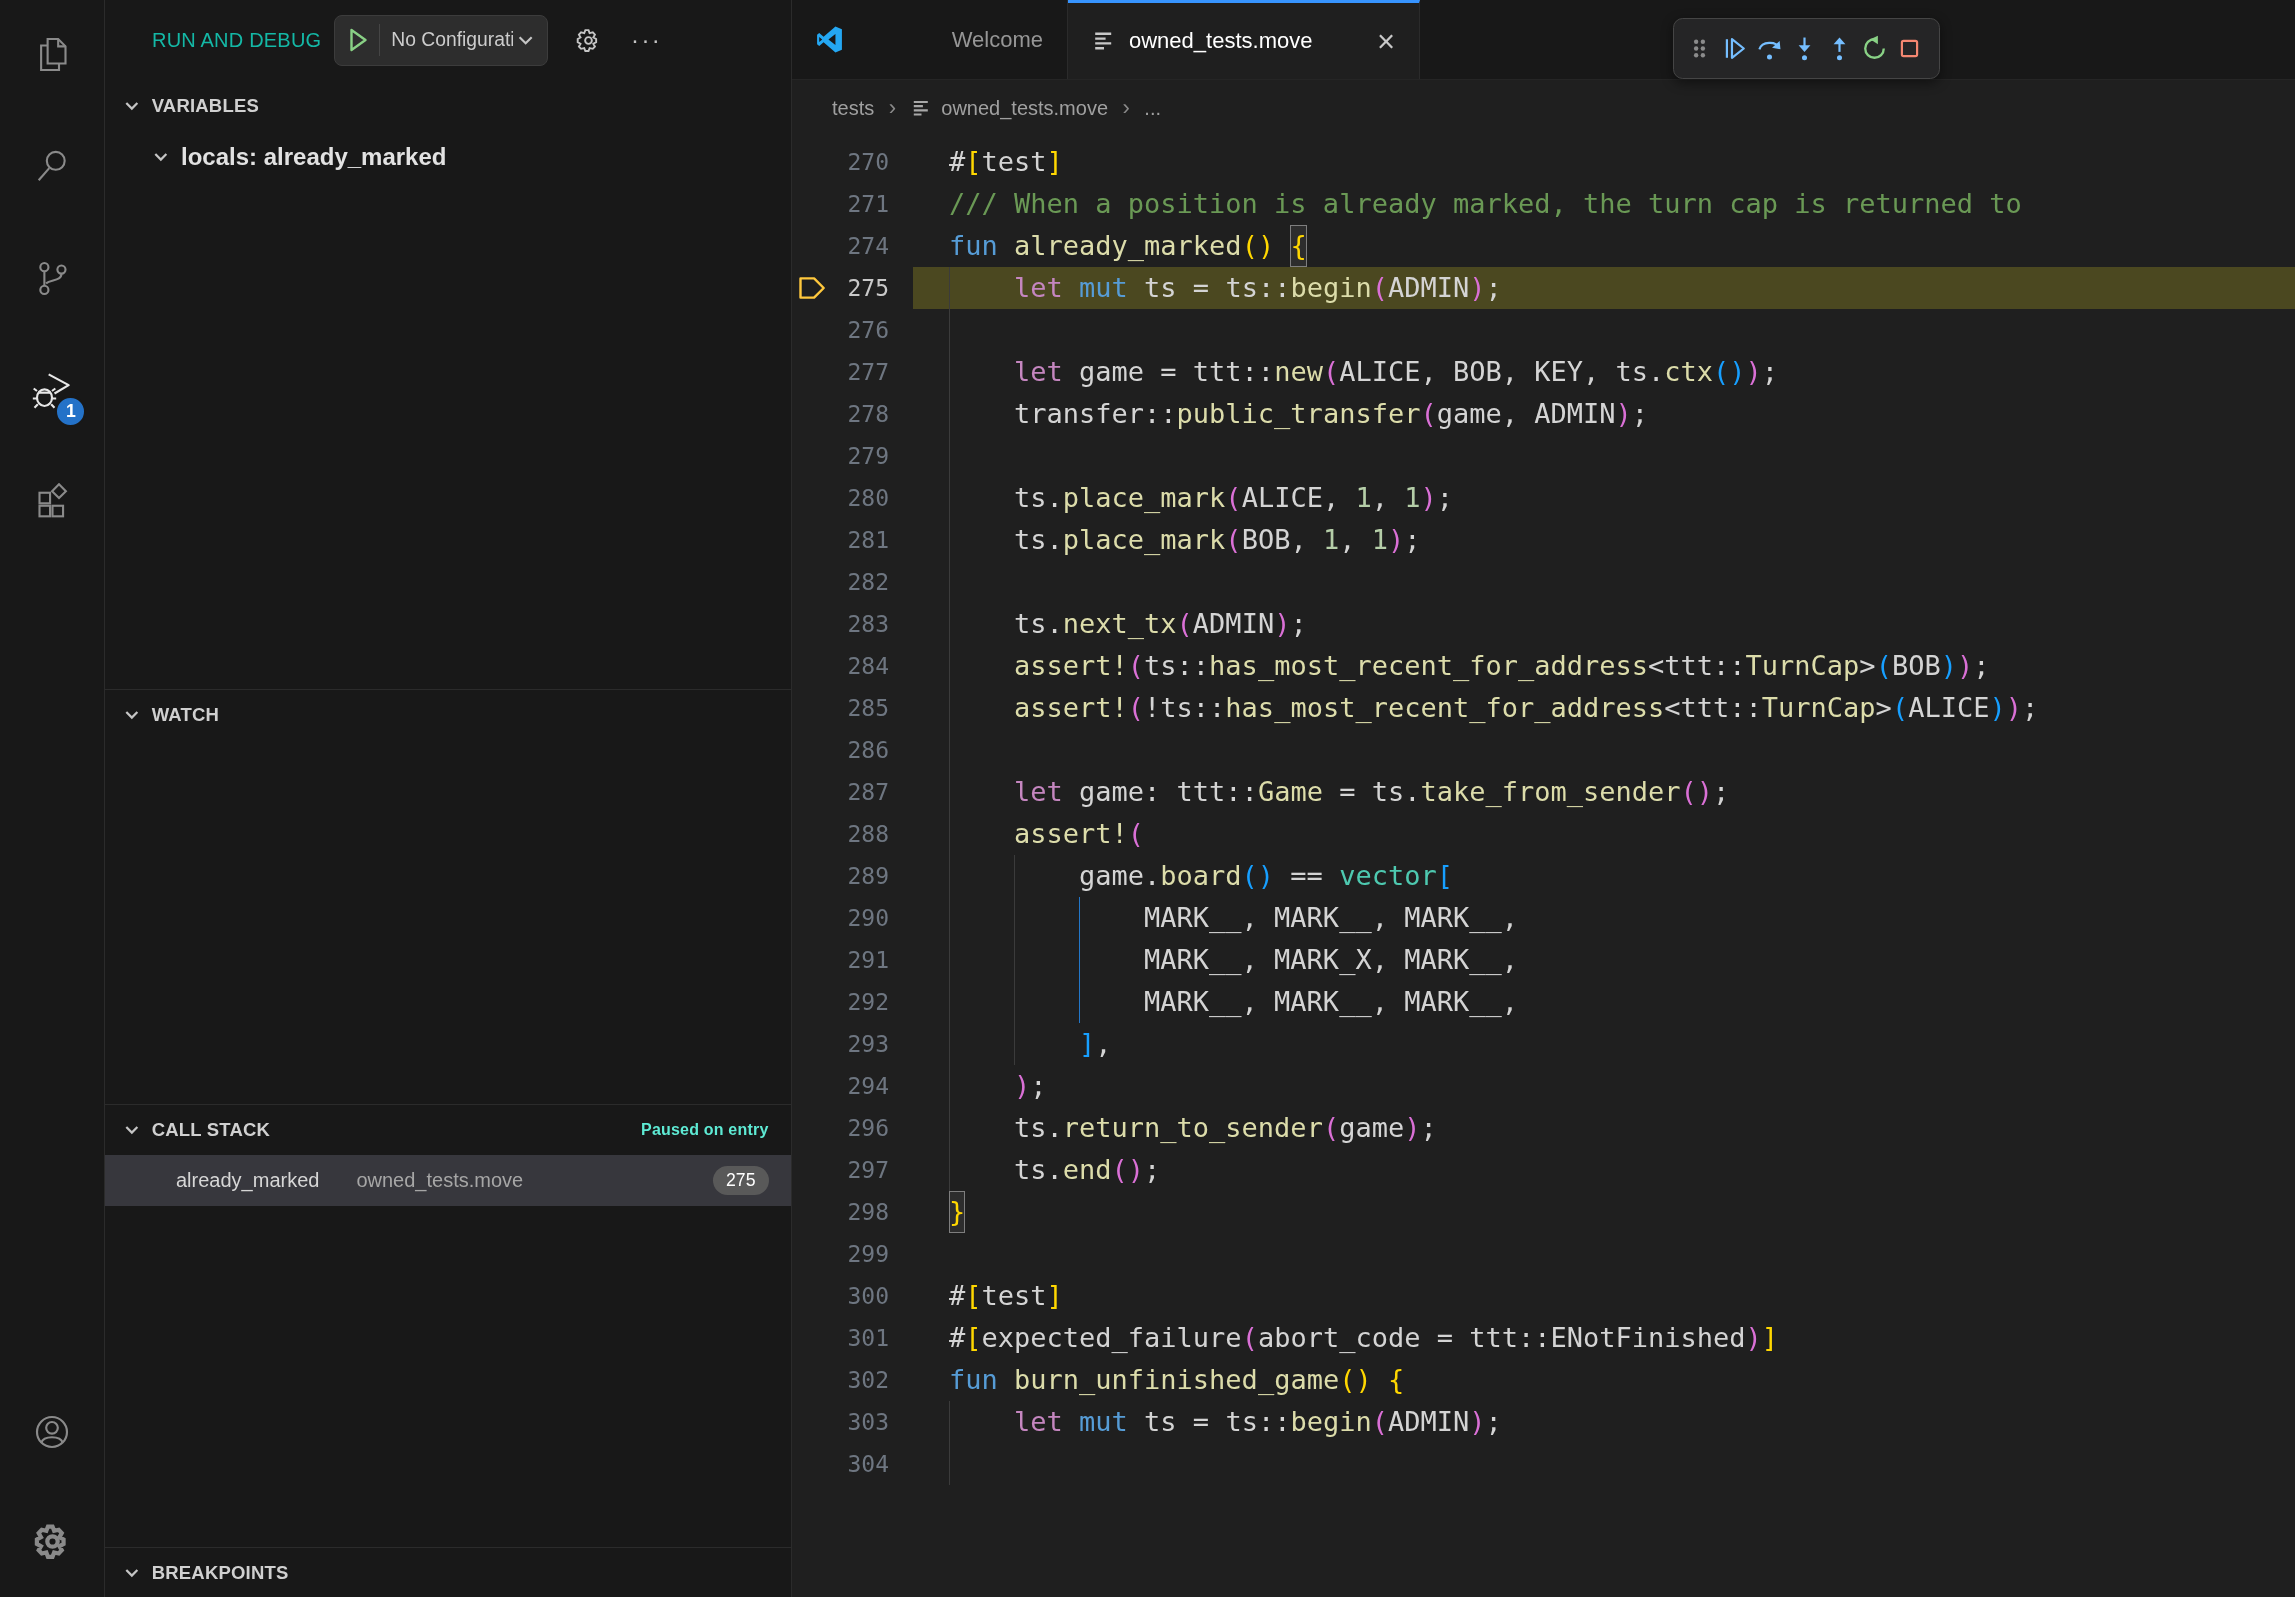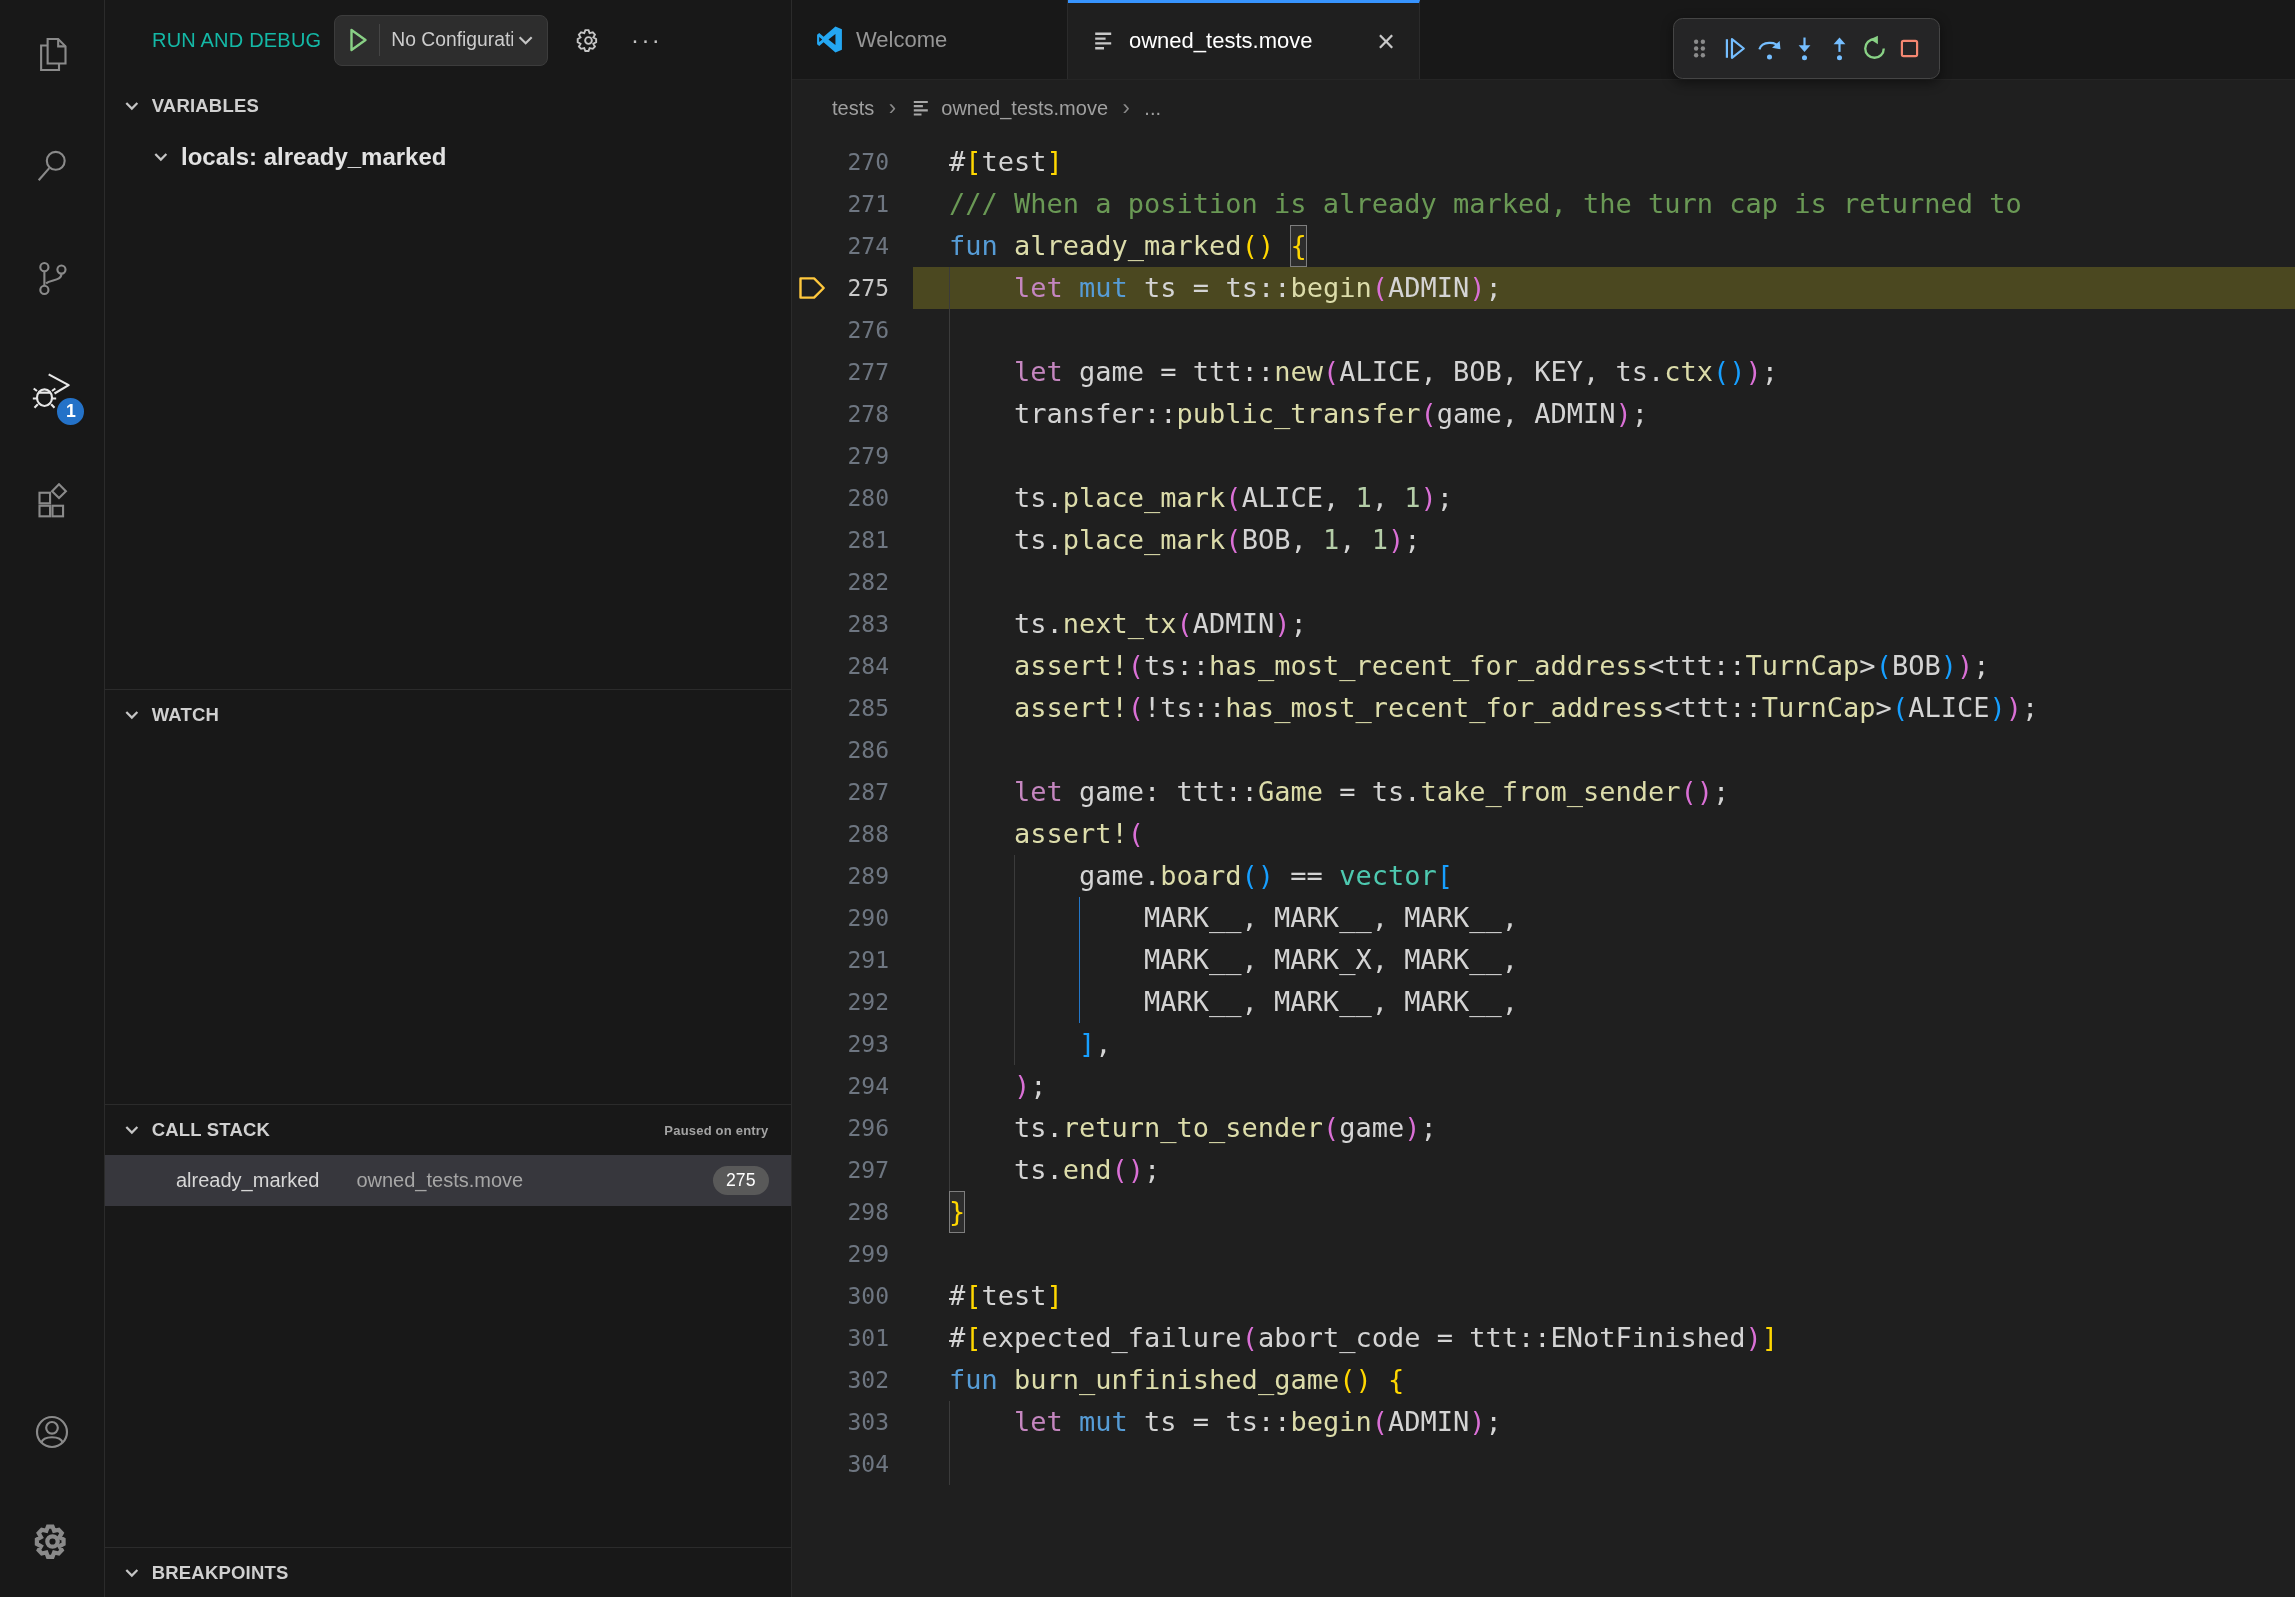--- a/index.html
+++ b/index.html
@@ -33,40 +33,40 @@
     border-radius:8px; display:flex; align-items:center; padding:0 11.3px 0 0; cursor:pointer; }
   .cfg-play { padding:0 9.7px 0 13px; border-right:0.8px solid #454545; height:32px; display:flex; align-items:center; }
   .cfg-label { max-width:122px; overflow:hidden; white-space:nowrap; font-size:19.3px; color:#CCCCCC; margin-left:11.3px; }
   .cfg-chev { margin-left:3.2px; display:flex; }
   .sb-iconbtn { margin-left:27px; display:flex; align-items:center; cursor:pointer; }
   .sb-more { margin-left:29px; font-size:24px; letter-spacing:2.4px; color:#C5C5C5; cursor:pointer; line-height:1; }
   .section-header { height:51px; display:flex; align-items:center; padding:0 22.5px 0 17.7px;
     font-size:18.5px; font-weight:700; color:#D0D0D0; letter-spacing:0.2px; flex-shrink:0; cursor:pointer; }
   .section-header .chev { margin-right:11.3px; display:flex; }
   .section-header.bordered { border-top:0.8px solid #2B2B2B; }
-  .section-status { margin-left:auto; font-size:13px; font-weight:700; color:#a3a3a3; }
+  .section-status { margin-left:auto; font-size:16px; font-weight:700; color:#5eead4; }
   .scope-row { height:51px; display:flex; align-items:center; padding-left:47px;
     font-size:24px; font-weight:600; color:#E2E2E2; flex-shrink:0; cursor:pointer; }
   .scope-row .chev { margin-right:11.3px; display:flex; }
   .sb-body-vars { height:507px; flex-shrink:0; }
   .sb-body-watch { height:364px; flex-shrink:0; }
   .cs-row { height:51px; display:flex; align-items:center; background:#37373D;
     padding:0 22.5px 0 71px; font-size:20px; flex-shrink:0; cursor:pointer; }
   .cs-name { color:#D6D6D6; }
   .cs-file { color:#A6A6A6; margin-left:37px; }
   .cs-badge { margin-left:auto; background:#595959; color:#FFFFFF; font-size:17.7px;
     border-radius:16px; padding:4px 13px; }
   .sb-body-cs { height:341px; flex-shrink:0; }
   .chev svg { stroke:#C5C5C5; fill:none; stroke-width:2; }
   
   .main { flex:1; display:flex; flex-direction:column; position:relative; min-width:0; }
   .tabstrip { height:80px; background:#181818; display:flex; border-bottom:0.8px solid #252525; flex-shrink:0; }
   .tab { display:flex; align-items:center; padding:0 24px; font-size:22px; cursor:pointer;
     border-right:0.8px solid #2B2B2B; position:relative; }
-  .tab.inactive { background:#181818; color:#969696; width:276px; }
+  .tab.inactive { background:#181818; color:#969696; width:276px;justify-content:space-between; }
   .tab.active { background:#1F1F1F; color:#FFFFFF; width:352px; border-top:3.2px solid #3794FF; }
   .tab .tab-icon { margin-right:13px; display:flex; }
   .tab .close { margin-left:auto; font-size:31px; color:#C8C8C8; line-height:1; font-weight:300; cursor:pointer; }
   .breadcrumb { height:56px; display:flex; align-items:center; padding-left:40px;
     font-size:20px; color:#A0A0A0; background:#1F1F1F; flex-shrink:0; }
   .breadcrumb .sep { margin:0 14.5px; color:#8A8A8A; font-size:22px; }
   .breadcrumb .crumb { cursor:pointer; }
   .breadcrumb .crumb-icon { margin-right:9.7px; display:flex; }
   .crumb-file { display:flex; align-items:center; }
   

